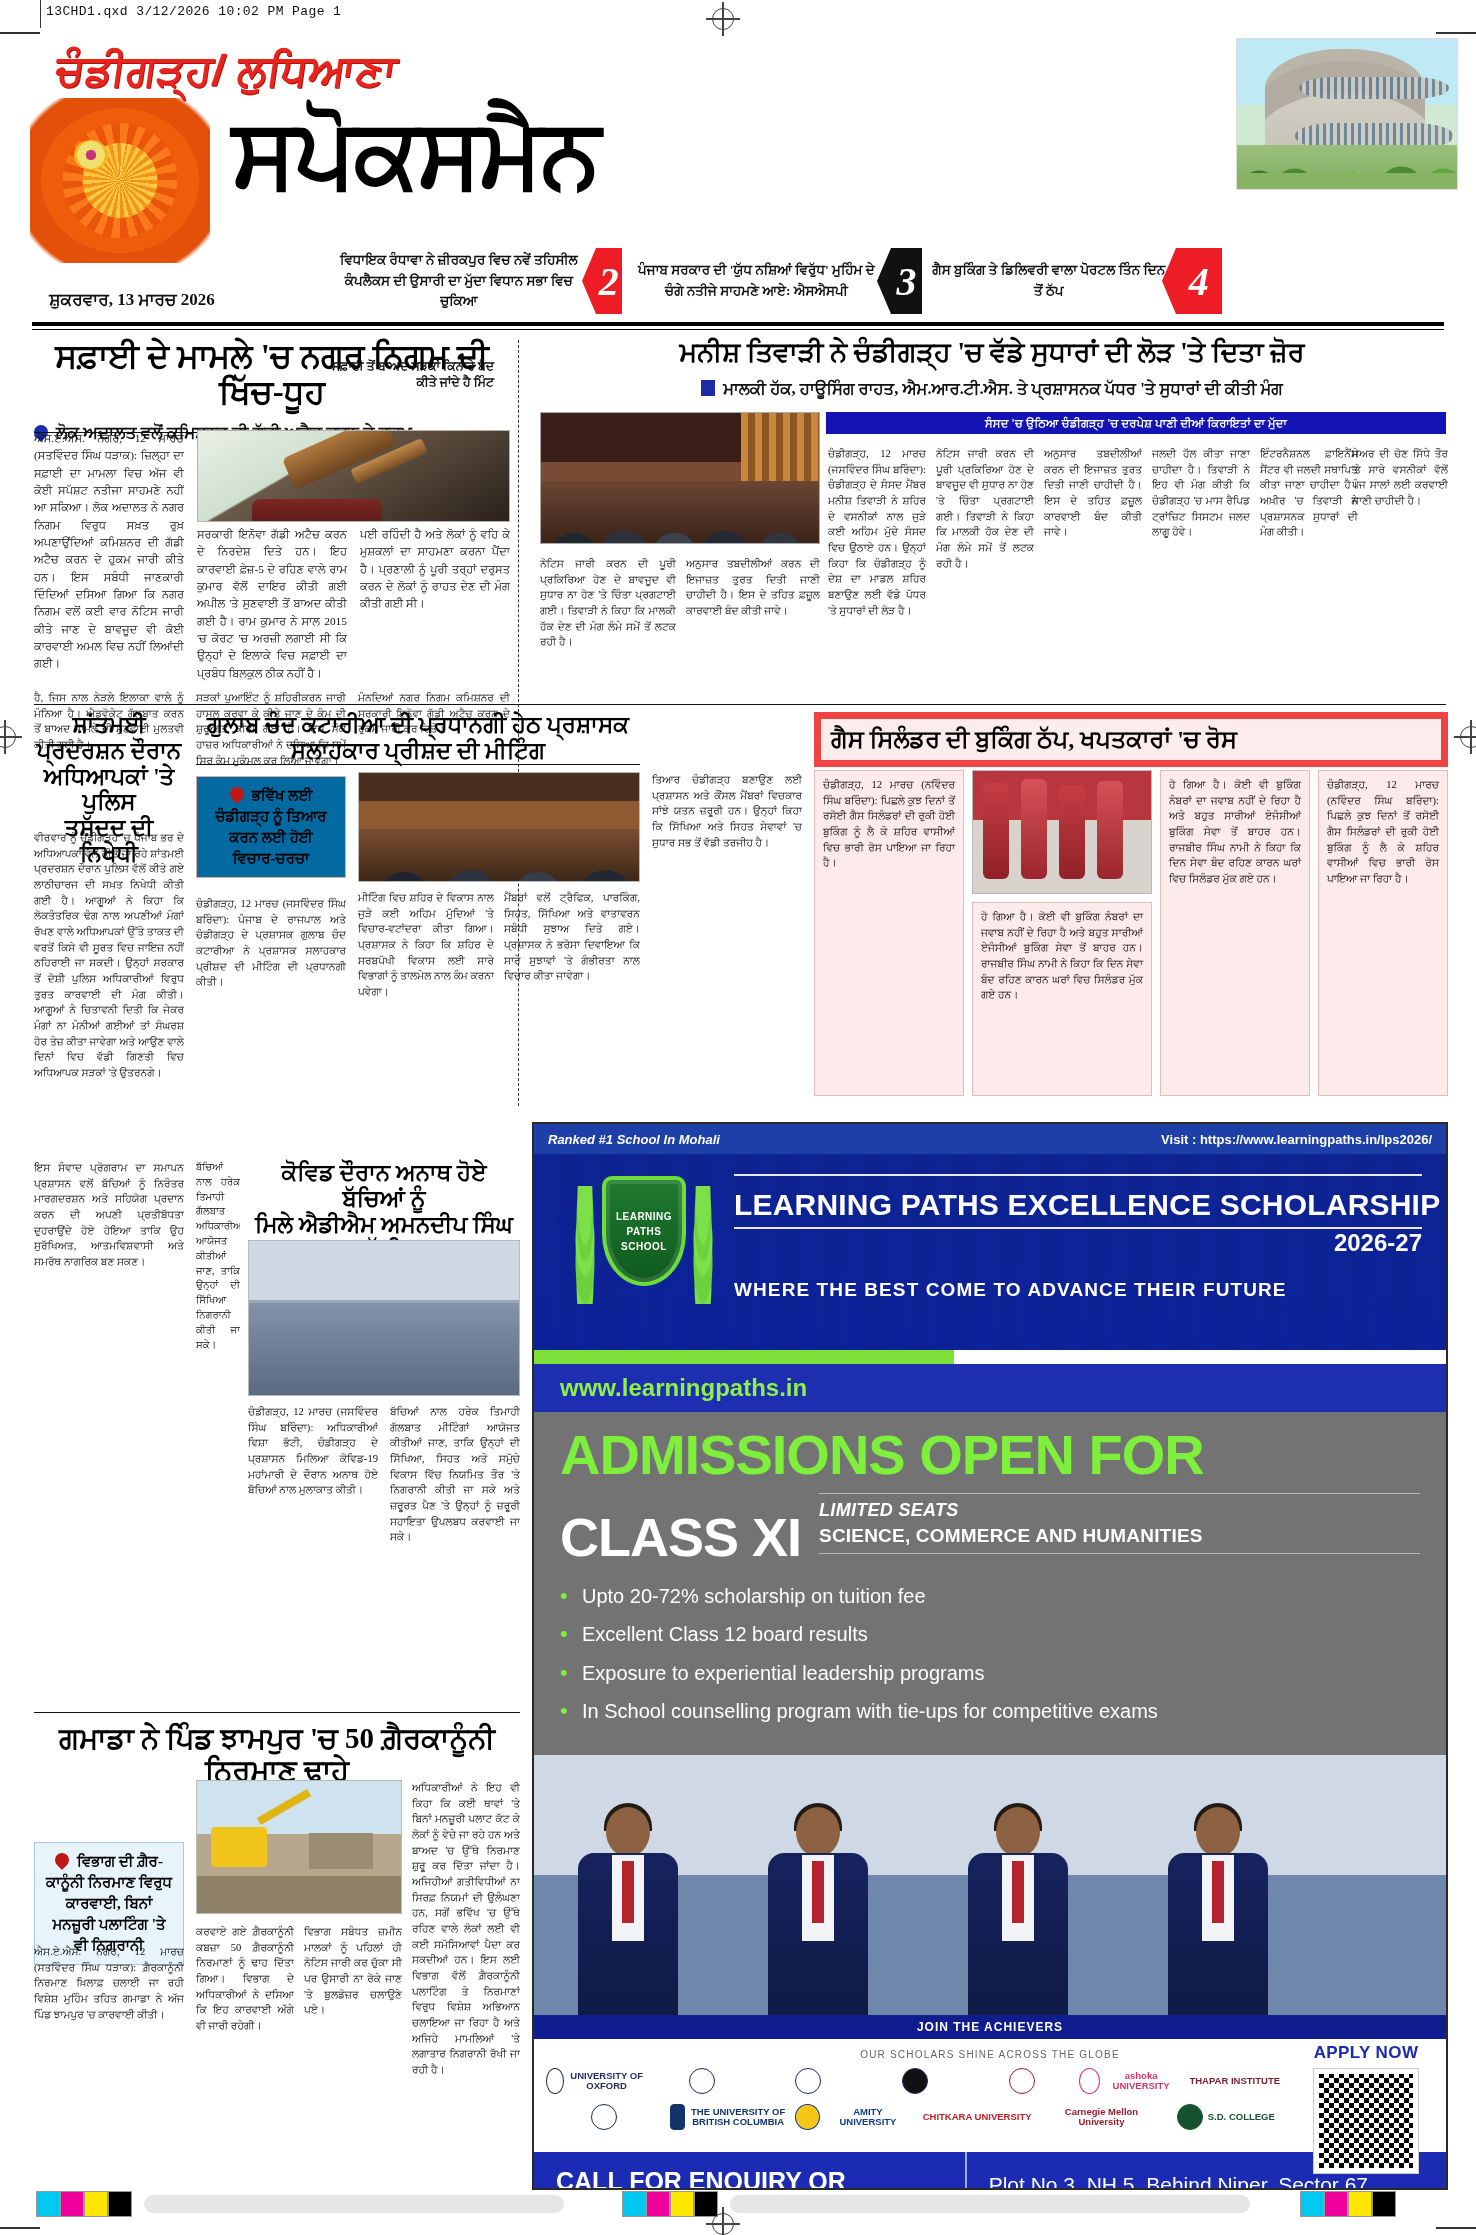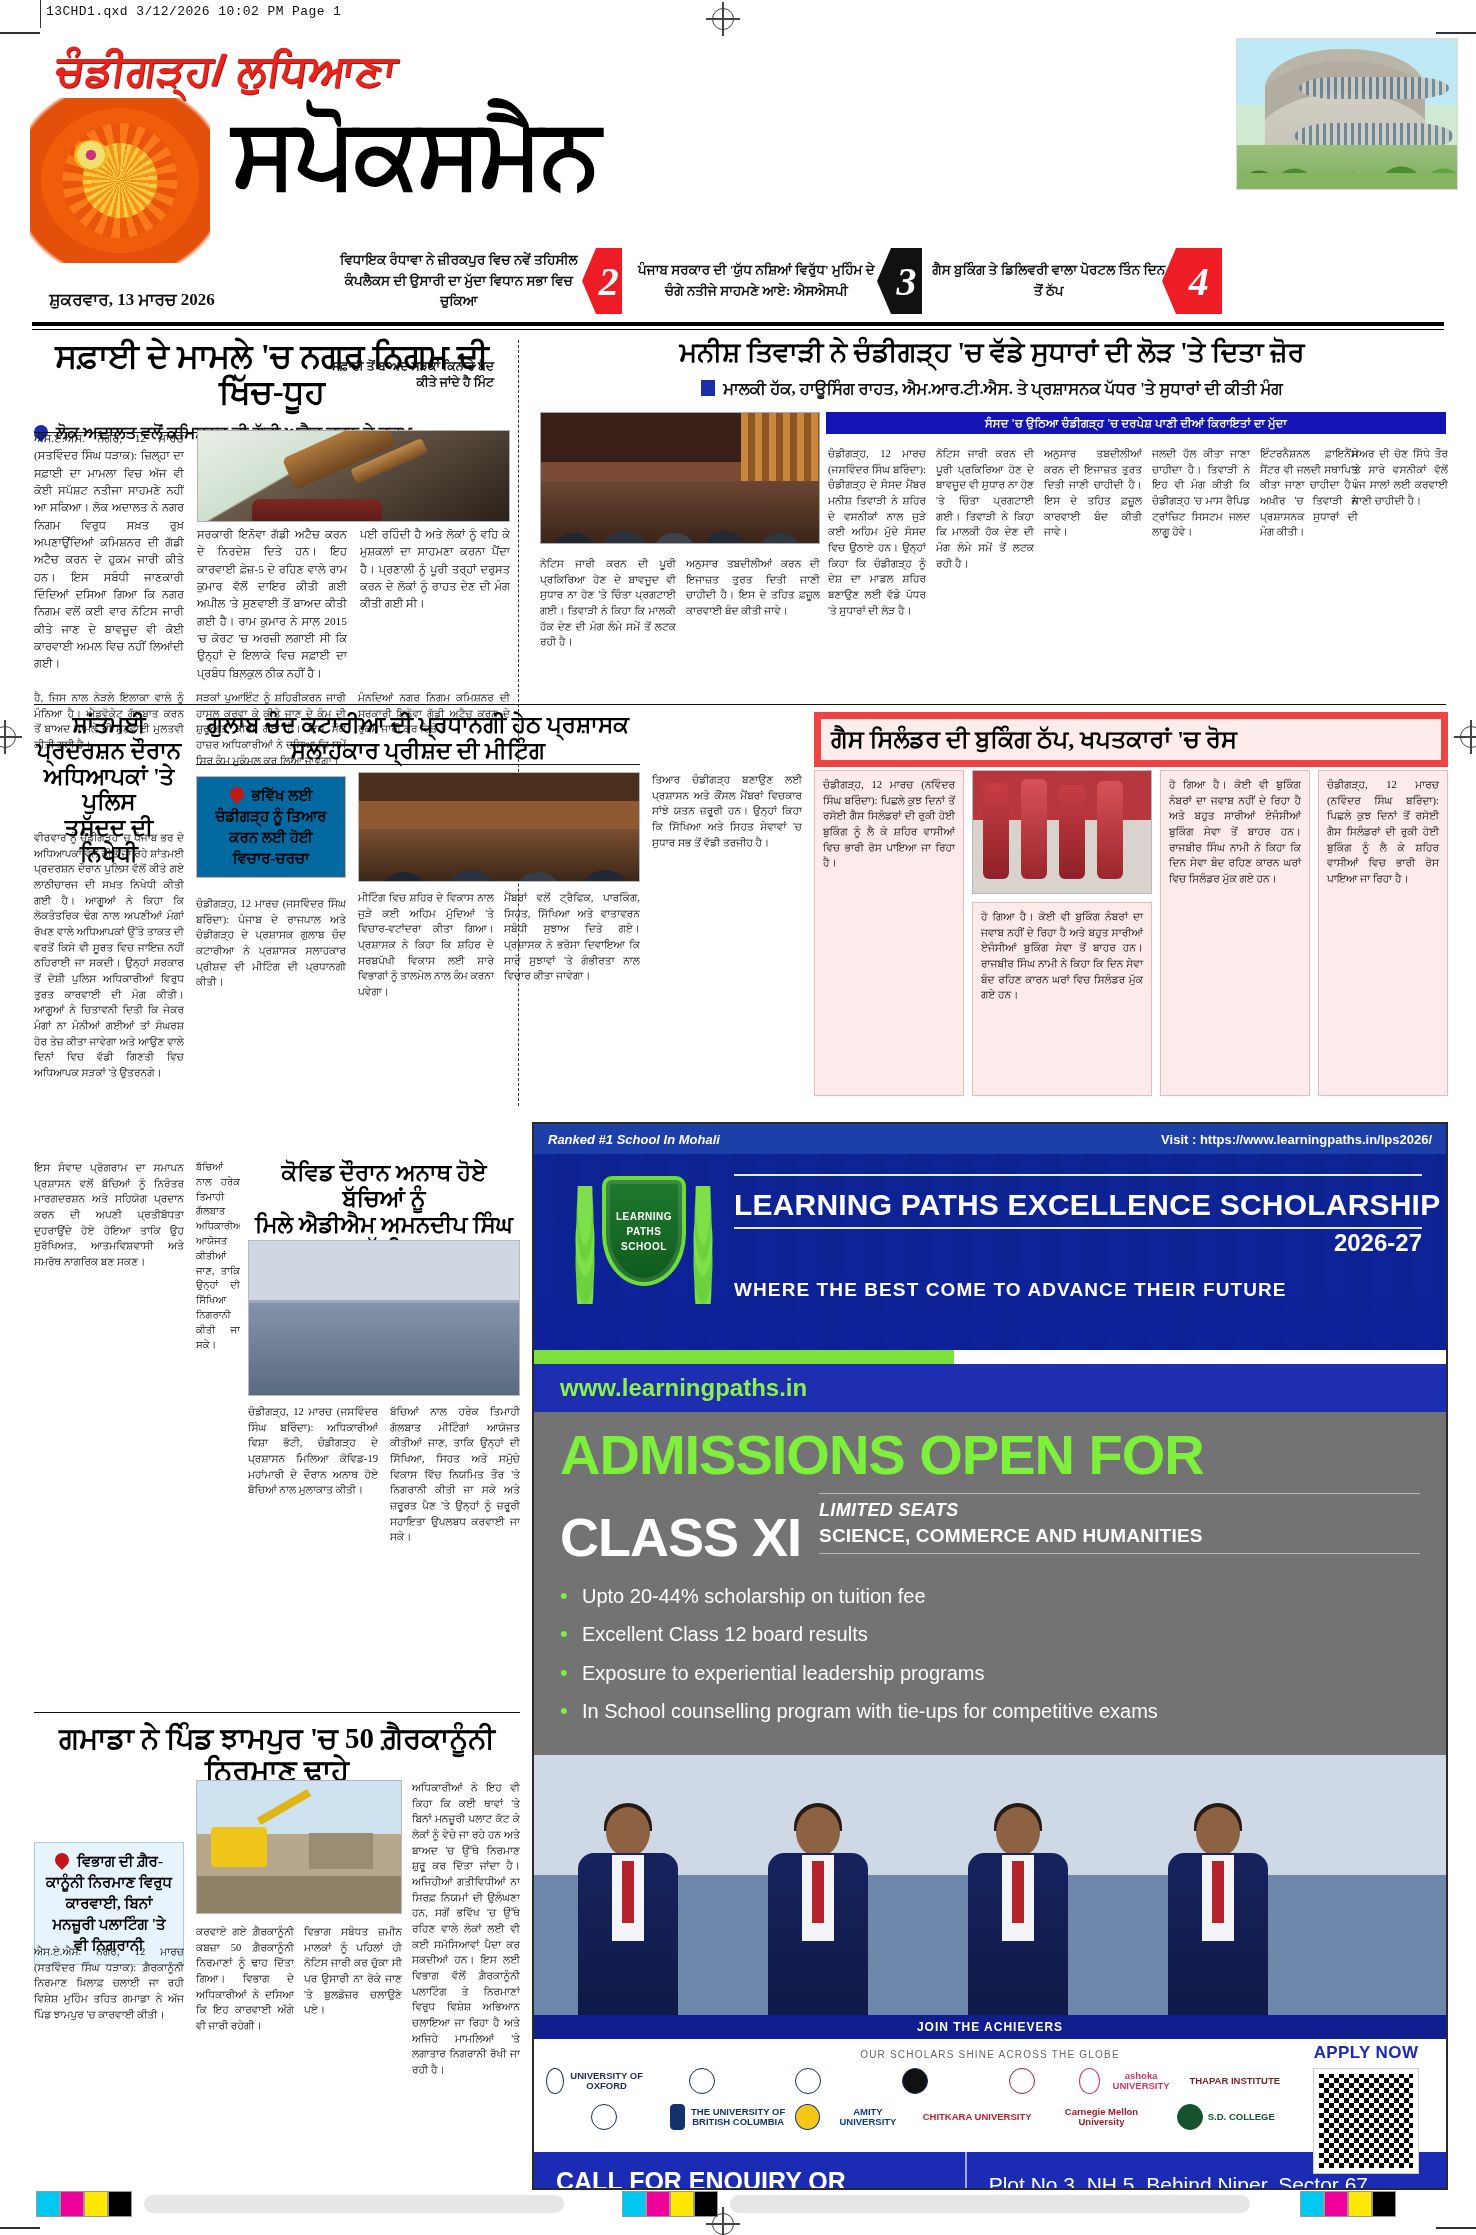--- a/index.html
+++ b/index.html
@@ -629,21 +629,21 @@
       <div class="ad-class-row">
         <div class="ad-class">CLASS XI</div>
         <div class="ad-class-right">
           <div class="ad-sep"></div>
           <div class="ad-seats">LIMITED SEATS</div>
           <div class="ad-streams">SCIENCE, COMMERCE AND HUMANITIES</div>
           <div class="ad-sep"></div>
         </div>
       </div>
       <ul class="ad-list">
-        <li>Upto 20-44% scholarship on tuition fee</li>
+        <li>Upto 20-72% scholarship on tuition fee</li>
         <li>Excellent Class 12 board results</li>
         <li>Exposure to experiential leadership programs</li>
         <li>In School counselling program with tie-ups for competitive exams</li>
       </ul>
     </div>
 
     <div class="ad-photo">
       <div class="stud" style="left:28px;">
         <div class="hair"></div>
         <div class="head"></div>

